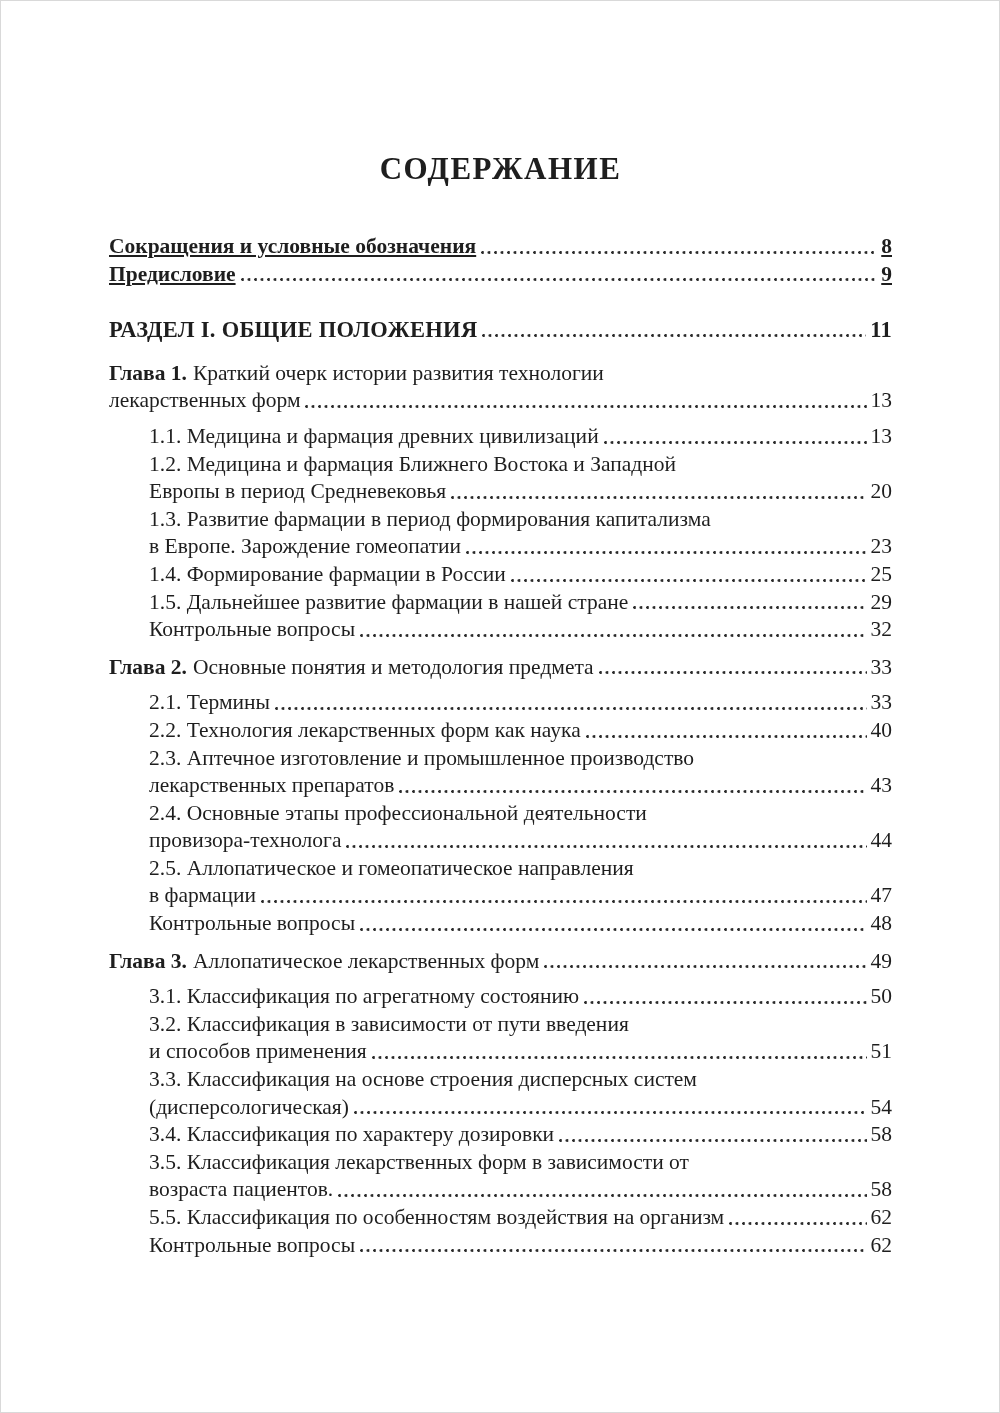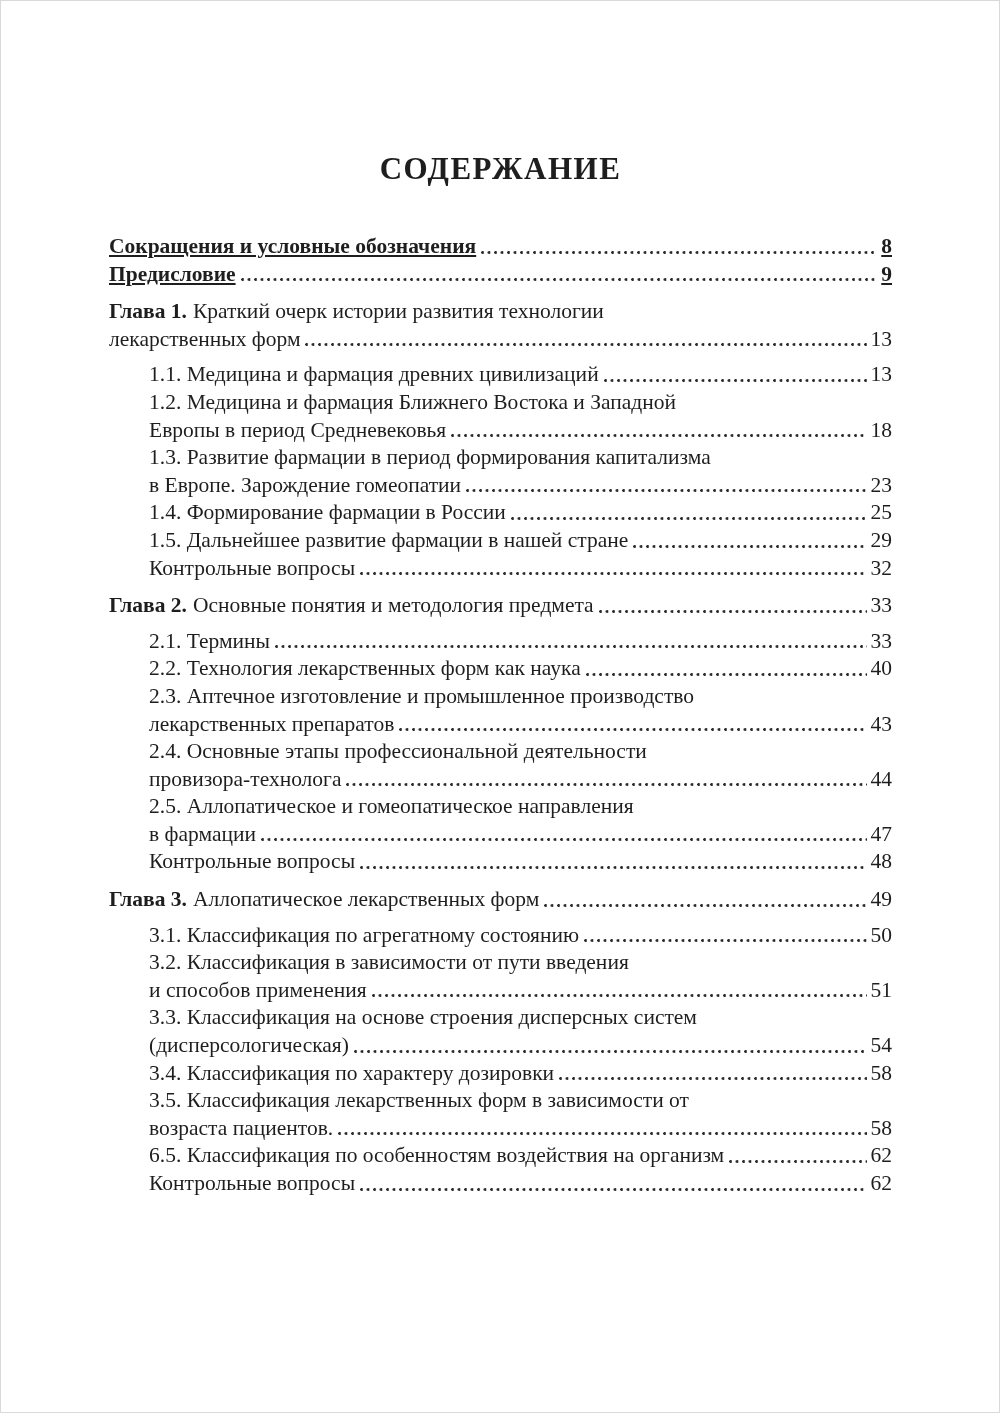--- a/index.html
+++ b/index.html
@@ -69,20 +69,27 @@
             <span class="page-num">8</span>
           </div>
         </div>
         <div class="entry bold indent-0">
           <div class="line">
             <span class="text">Предисловие</span>
             <span class="dots"></span>
             <span class="page-num">9</span>
           </div>
         </div>
+        <div class="entry section indent-0">
+          <div class="line">
+            <span class="text">РАЗДЕЛ I. ОБЩИЕ ПОЛОЖЕНИЯ</span>
+            <span class="dots"></span>
+            <span class="page-num">11</span>
+          </div>
+        </div>
         <div class="entry chapter indent-0">
           <div class="line">
             <span class="prefix">Глава 1.</span>
             <span class="text">Краткий очерк истории развития технологии</span>
           </div>
           <div class="line">
             <span class="text">лекарственных форм</span>
             <span class="dots"></span>
             <span class="page-num">13</span>
           </div>
@@ -94,21 +101,21 @@
             <span class="page-num">13</span>
           </div>
         </div>
         <div class="entry normal indent-1">
           <div class="line">
             <span class="text">1.2. Медицина и фармация Ближнего Востока и Западной</span>
           </div>
           <div class="line">
             <span class="text">Европы в период Средневековья</span>
             <span class="dots"></span>
-            <span class="page-num">18</span>
+            <span class="page-num">20</span>
           </div>
         </div>
         <div class="entry normal indent-1">
           <div class="line">
             <span class="text">1.3. Развитие фармации в период формирования капитализма</span>
           </div>
           <div class="line">
             <span class="text">в Европе. Зарождение гомеопатии</span>
             <span class="dots"></span>
             <span class="page-num">23</span>
@@ -241,21 +248,21 @@
             <span class="text">3.5. Классификация лекарственных форм в зависимости от</span>
           </div>
           <div class="line">
             <span class="text">возраста пациентов.</span>
             <span class="dots"></span>
             <span class="page-num">58</span>
           </div>
         </div>
         <div class="entry normal indent-1">
           <div class="line">
-            <span class="text">6.5. Классификация по особенностям воздействия на организм</span>
+            <span class="text">5.5. Классификация по особенностям воздействия на организм</span>
             <span class="dots"></span>
             <span class="page-num">62</span>
           </div>
         </div>
         <div class="entry normal indent-1">
           <div class="line">
             <span class="text">Контрольные вопросы</span>
             <span class="dots"></span>
             <span class="page-num">62</span>
           </div>

